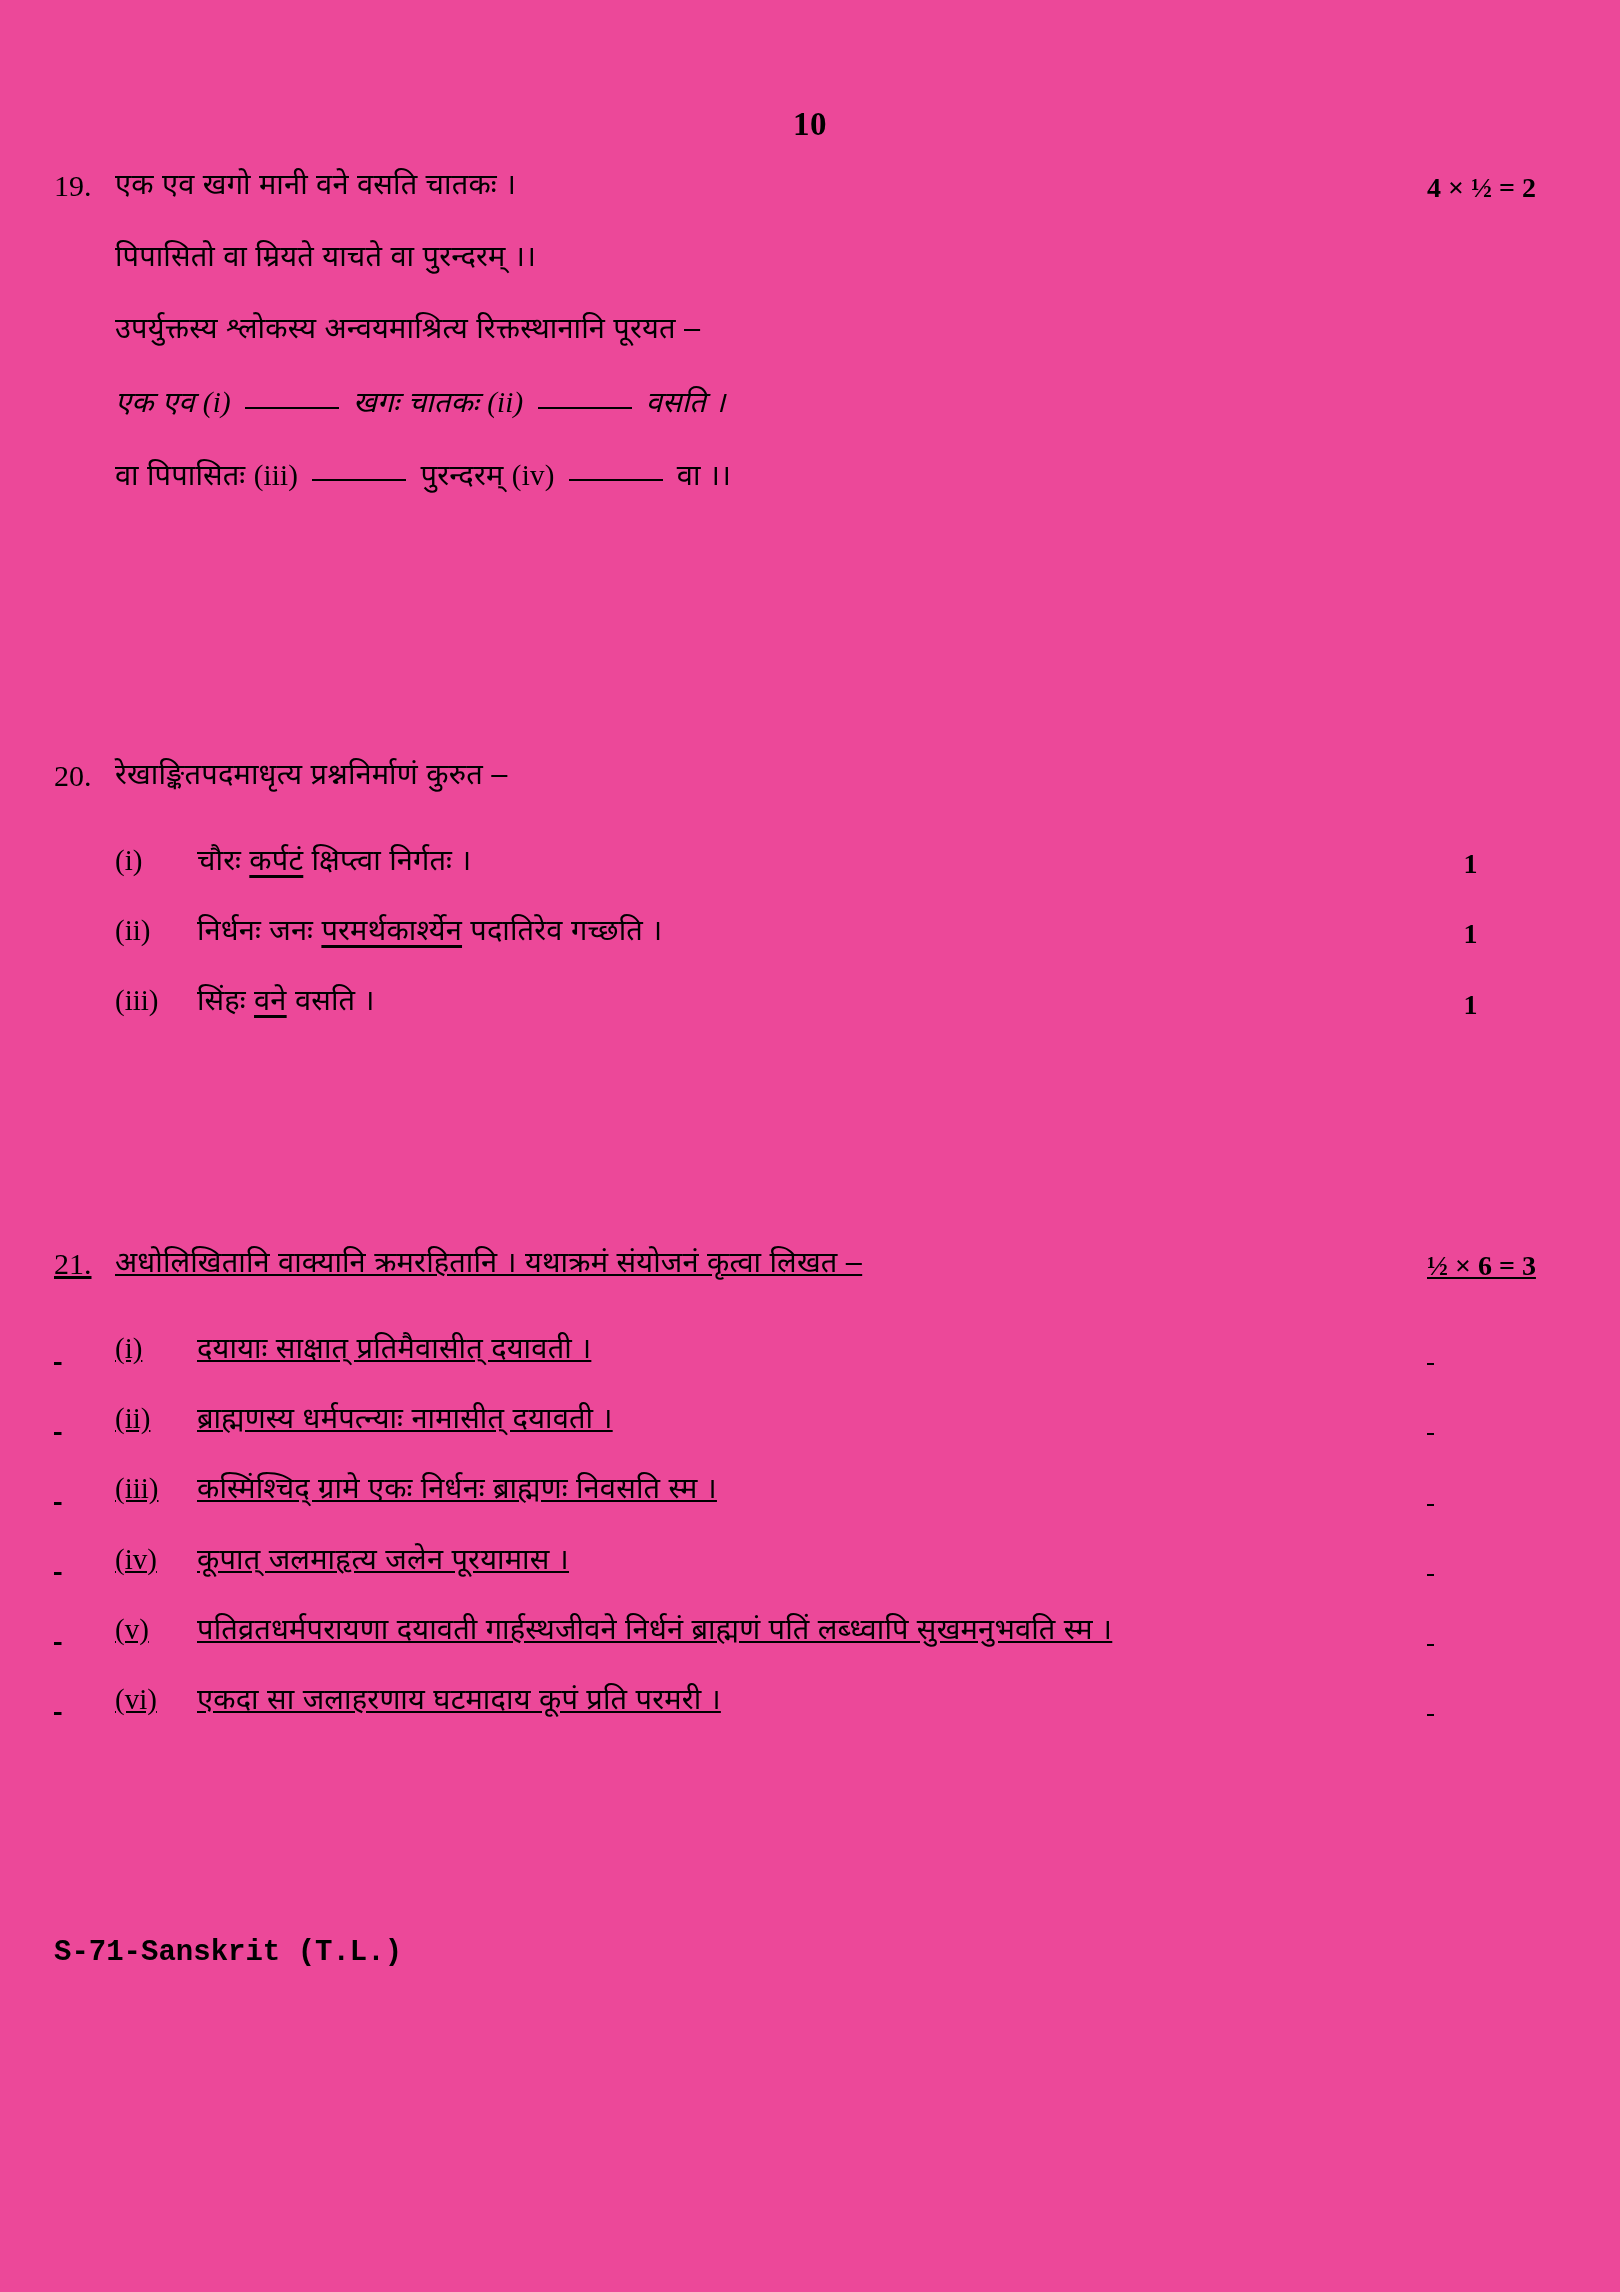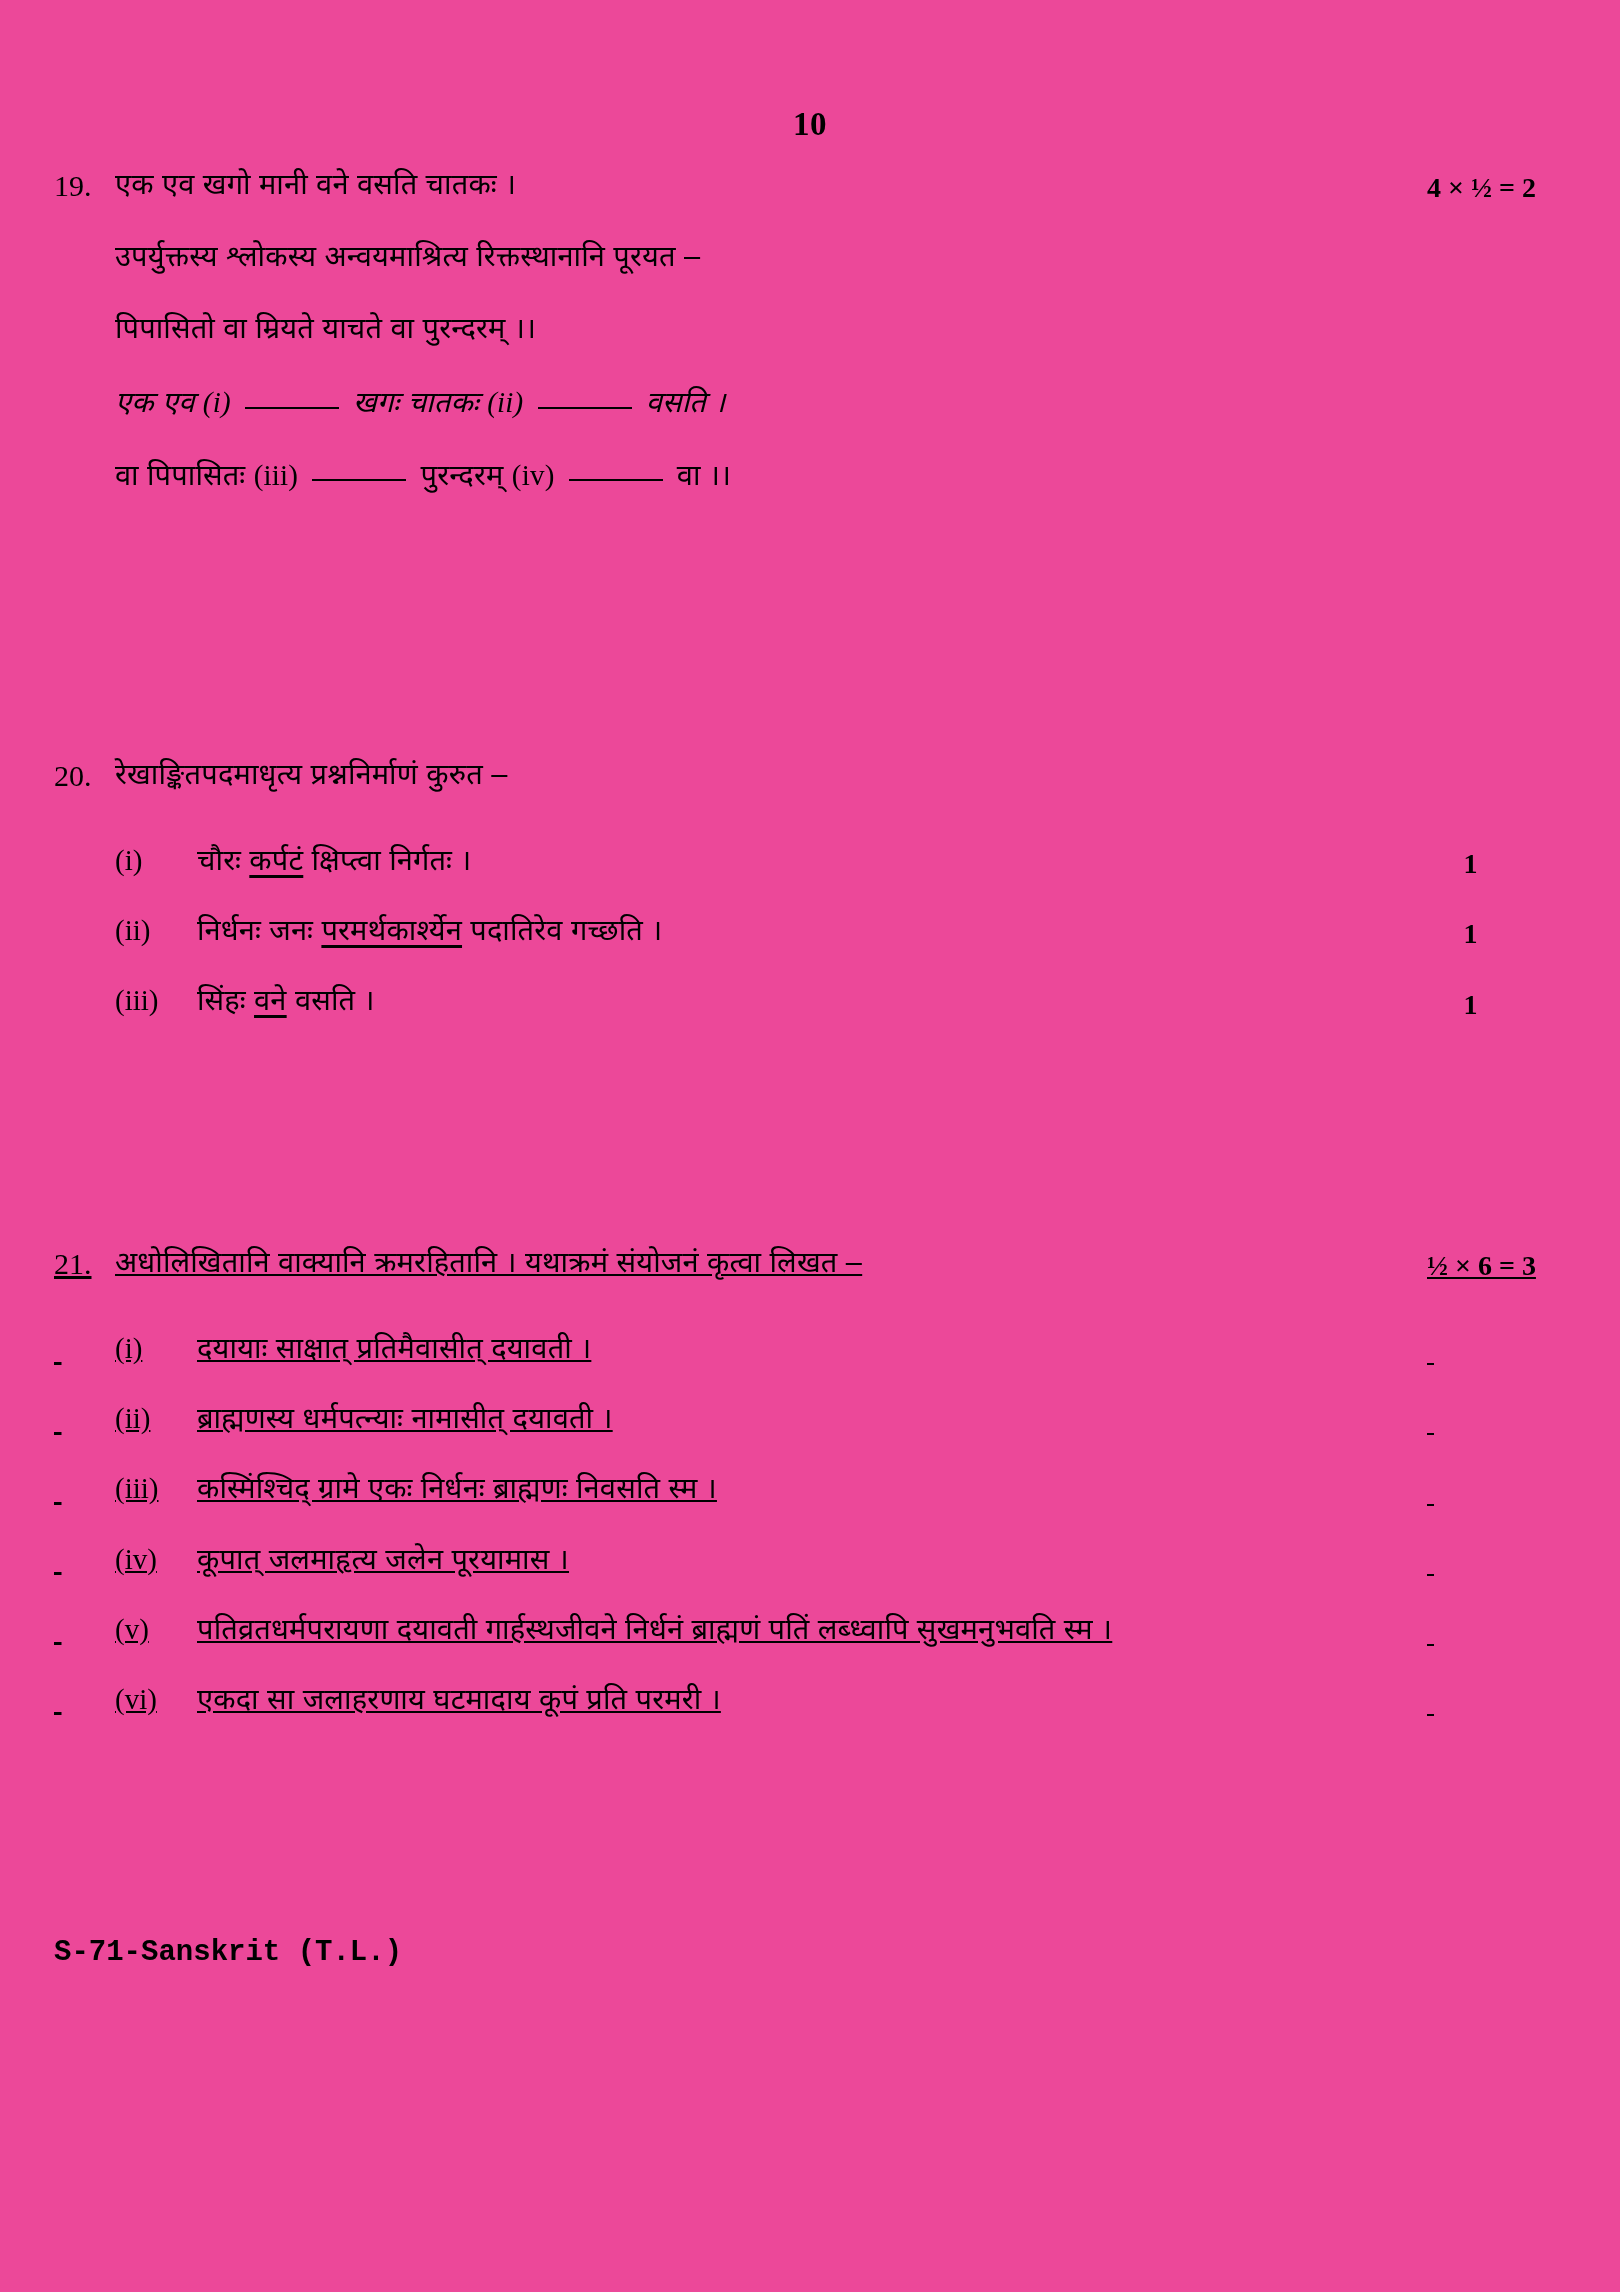--- a/index.html
+++ b/index.html
@@ -145,27 +145,27 @@
   <div class="q-block" style="top: 165px;">
 
     <div class="q-row">
       <div class="q-num rom">19.</div>
       <div class="q-body dev">एक एव खगो मानी वने वसति चातकः ।</div>
       <div class="q-marks rom">4 × ½ = 2</div>
     </div>
 
     <div class="q-row" style="margin-top: 33px;">
       <div class="q-num">&nbsp;</div>
+      <div class="q-body dev">पिपासितो वा म्रियते याचते वा पुरन्दरम् ।।</div>
+      <div class="q-marks">&nbsp;</div>
+    </div>
+
+    <div class="q-row" style="margin-top: 33px;">
+      <div class="q-num">&nbsp;</div>
       <div class="q-body dev">उपर्युक्तस्य श्लोकस्य अन्वयमाश्रित्य रिक्तस्थानानि पूरयत –</div>
-      <div class="q-marks">&nbsp;</div>
-    </div>
-
-    <div class="q-row" style="margin-top: 33px;">
-      <div class="q-num">&nbsp;</div>
-      <div class="q-body dev">पिपासितो वा म्रियते याचते वा पुरन्दरम् ।।</div>
       <div class="q-marks">&nbsp;</div>
     </div>
 
     <div class="q-row" style="margin-top: 35px; font-style: italic;">
       <div class="q-num">&nbsp;</div>
       <div class="q-body dev">
         <span>एक एव</span>
         <span class="rom">(i)</span>
         <span class="blank"></span>
         <span>खगः चातकः</span>

